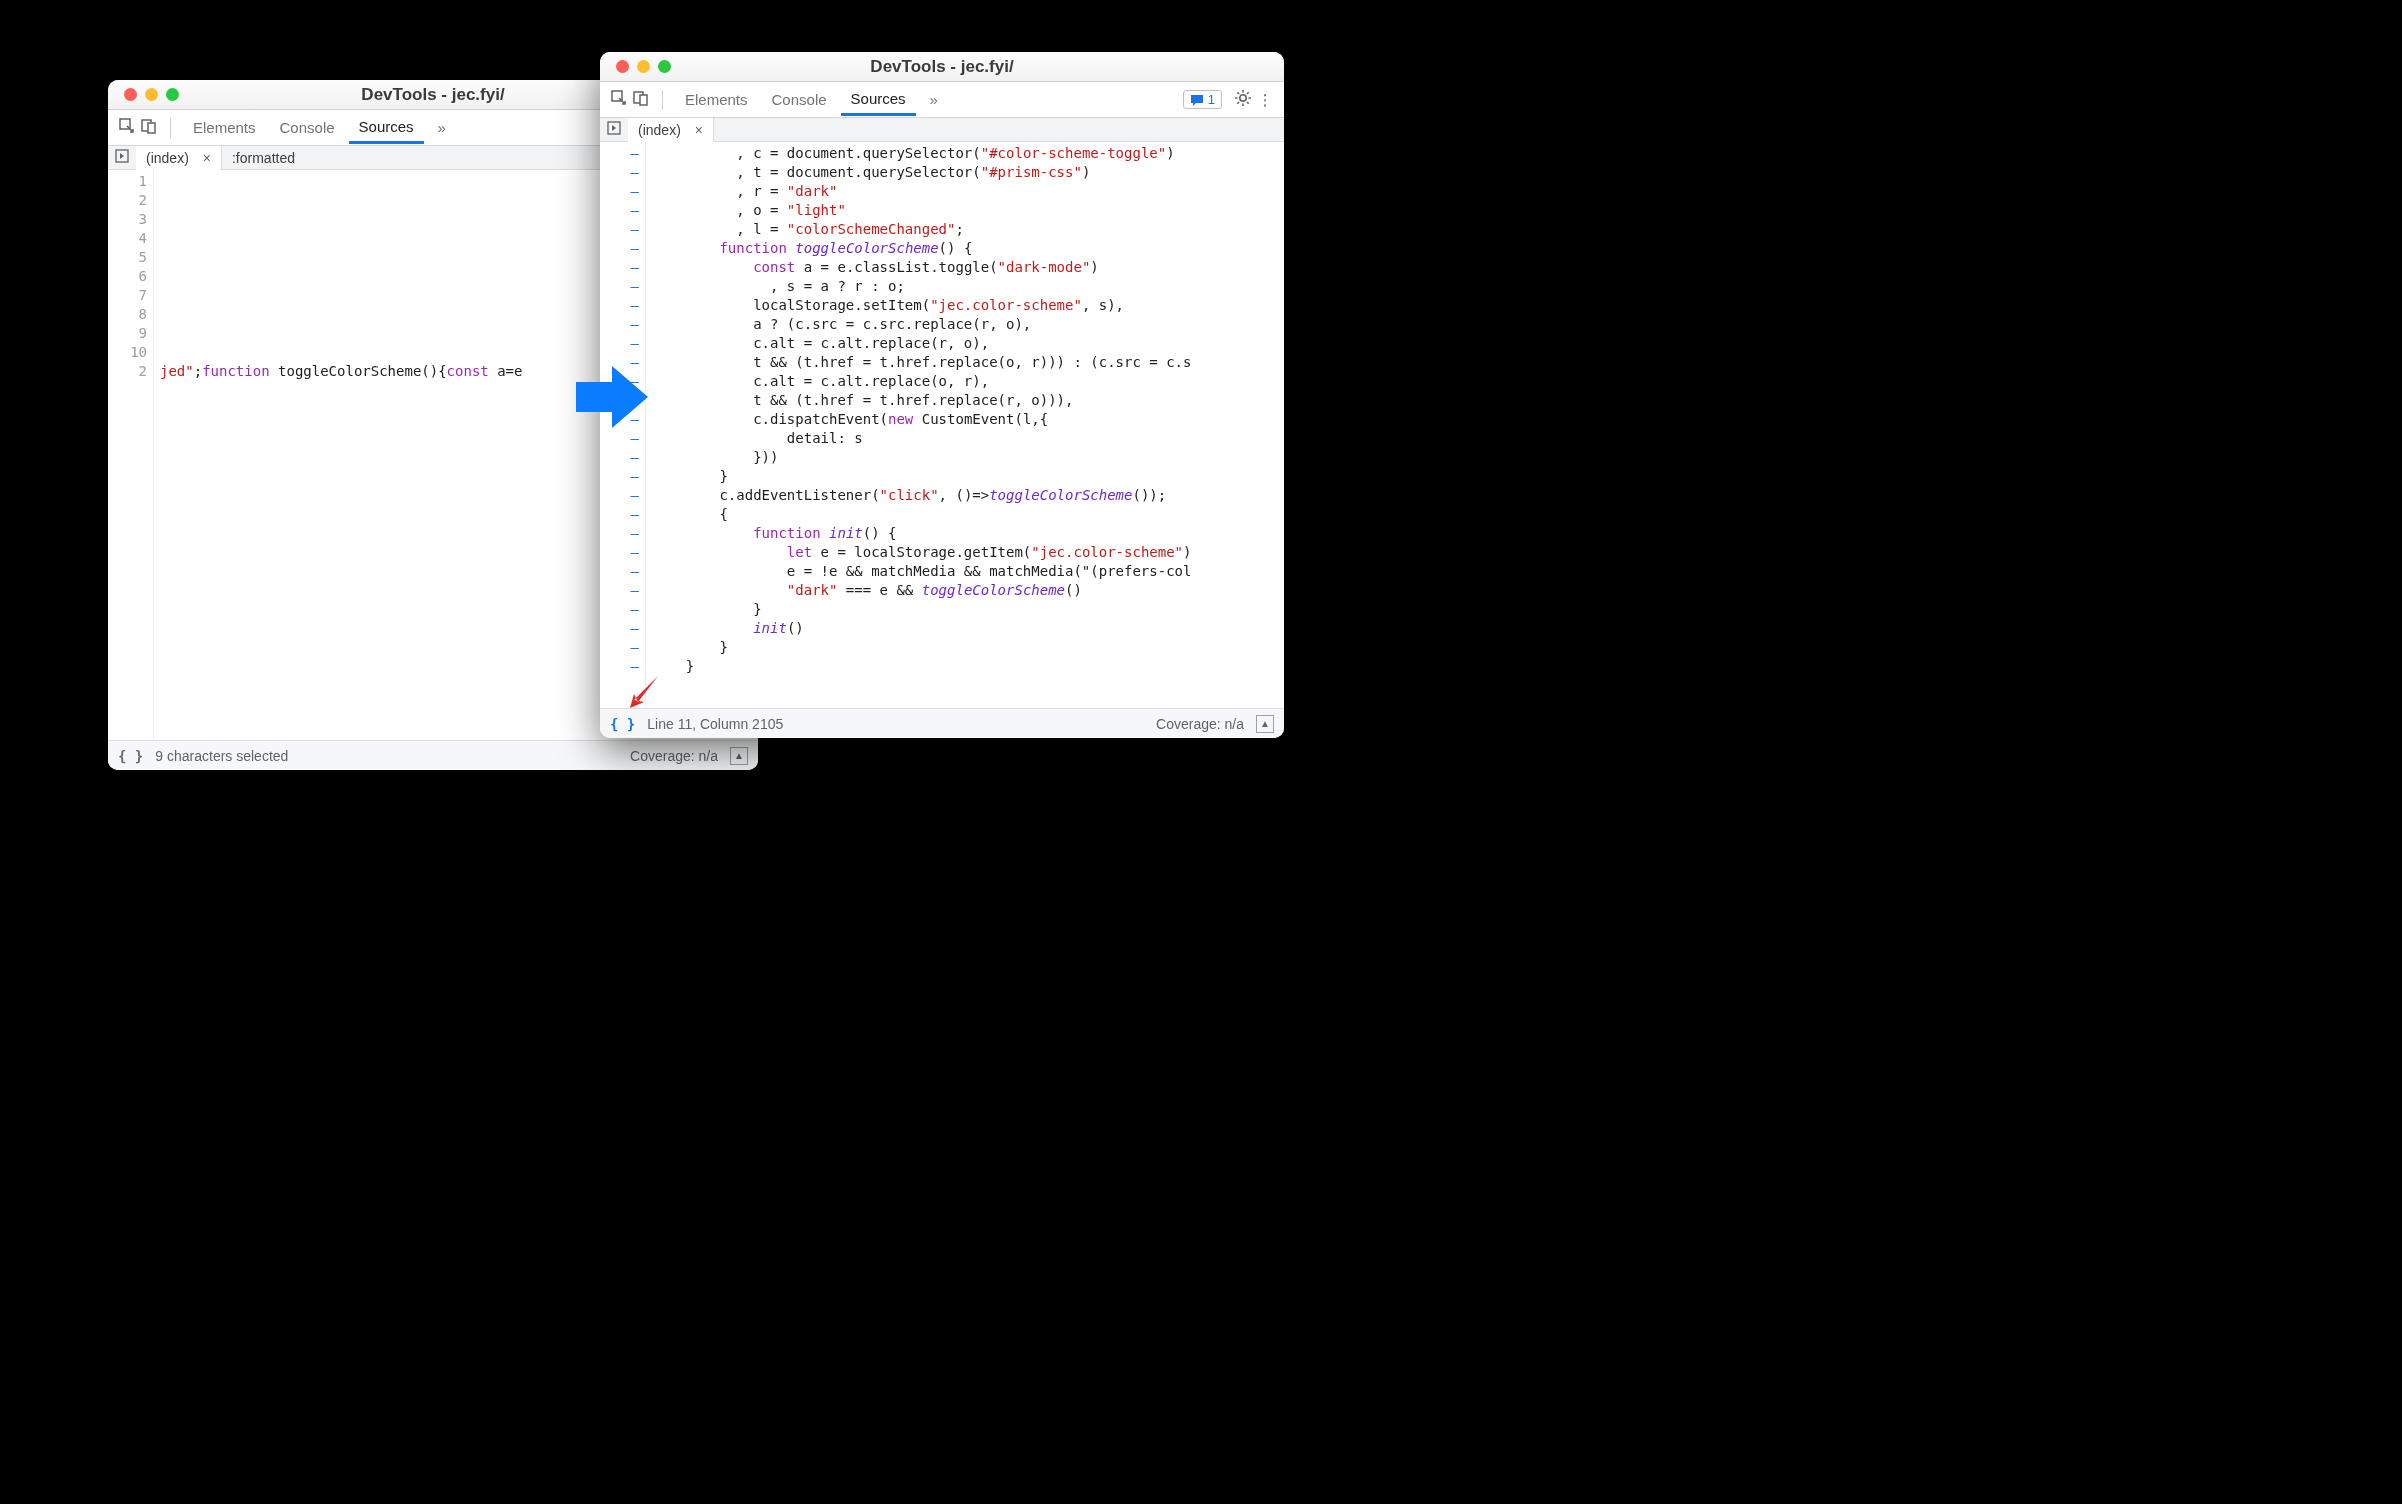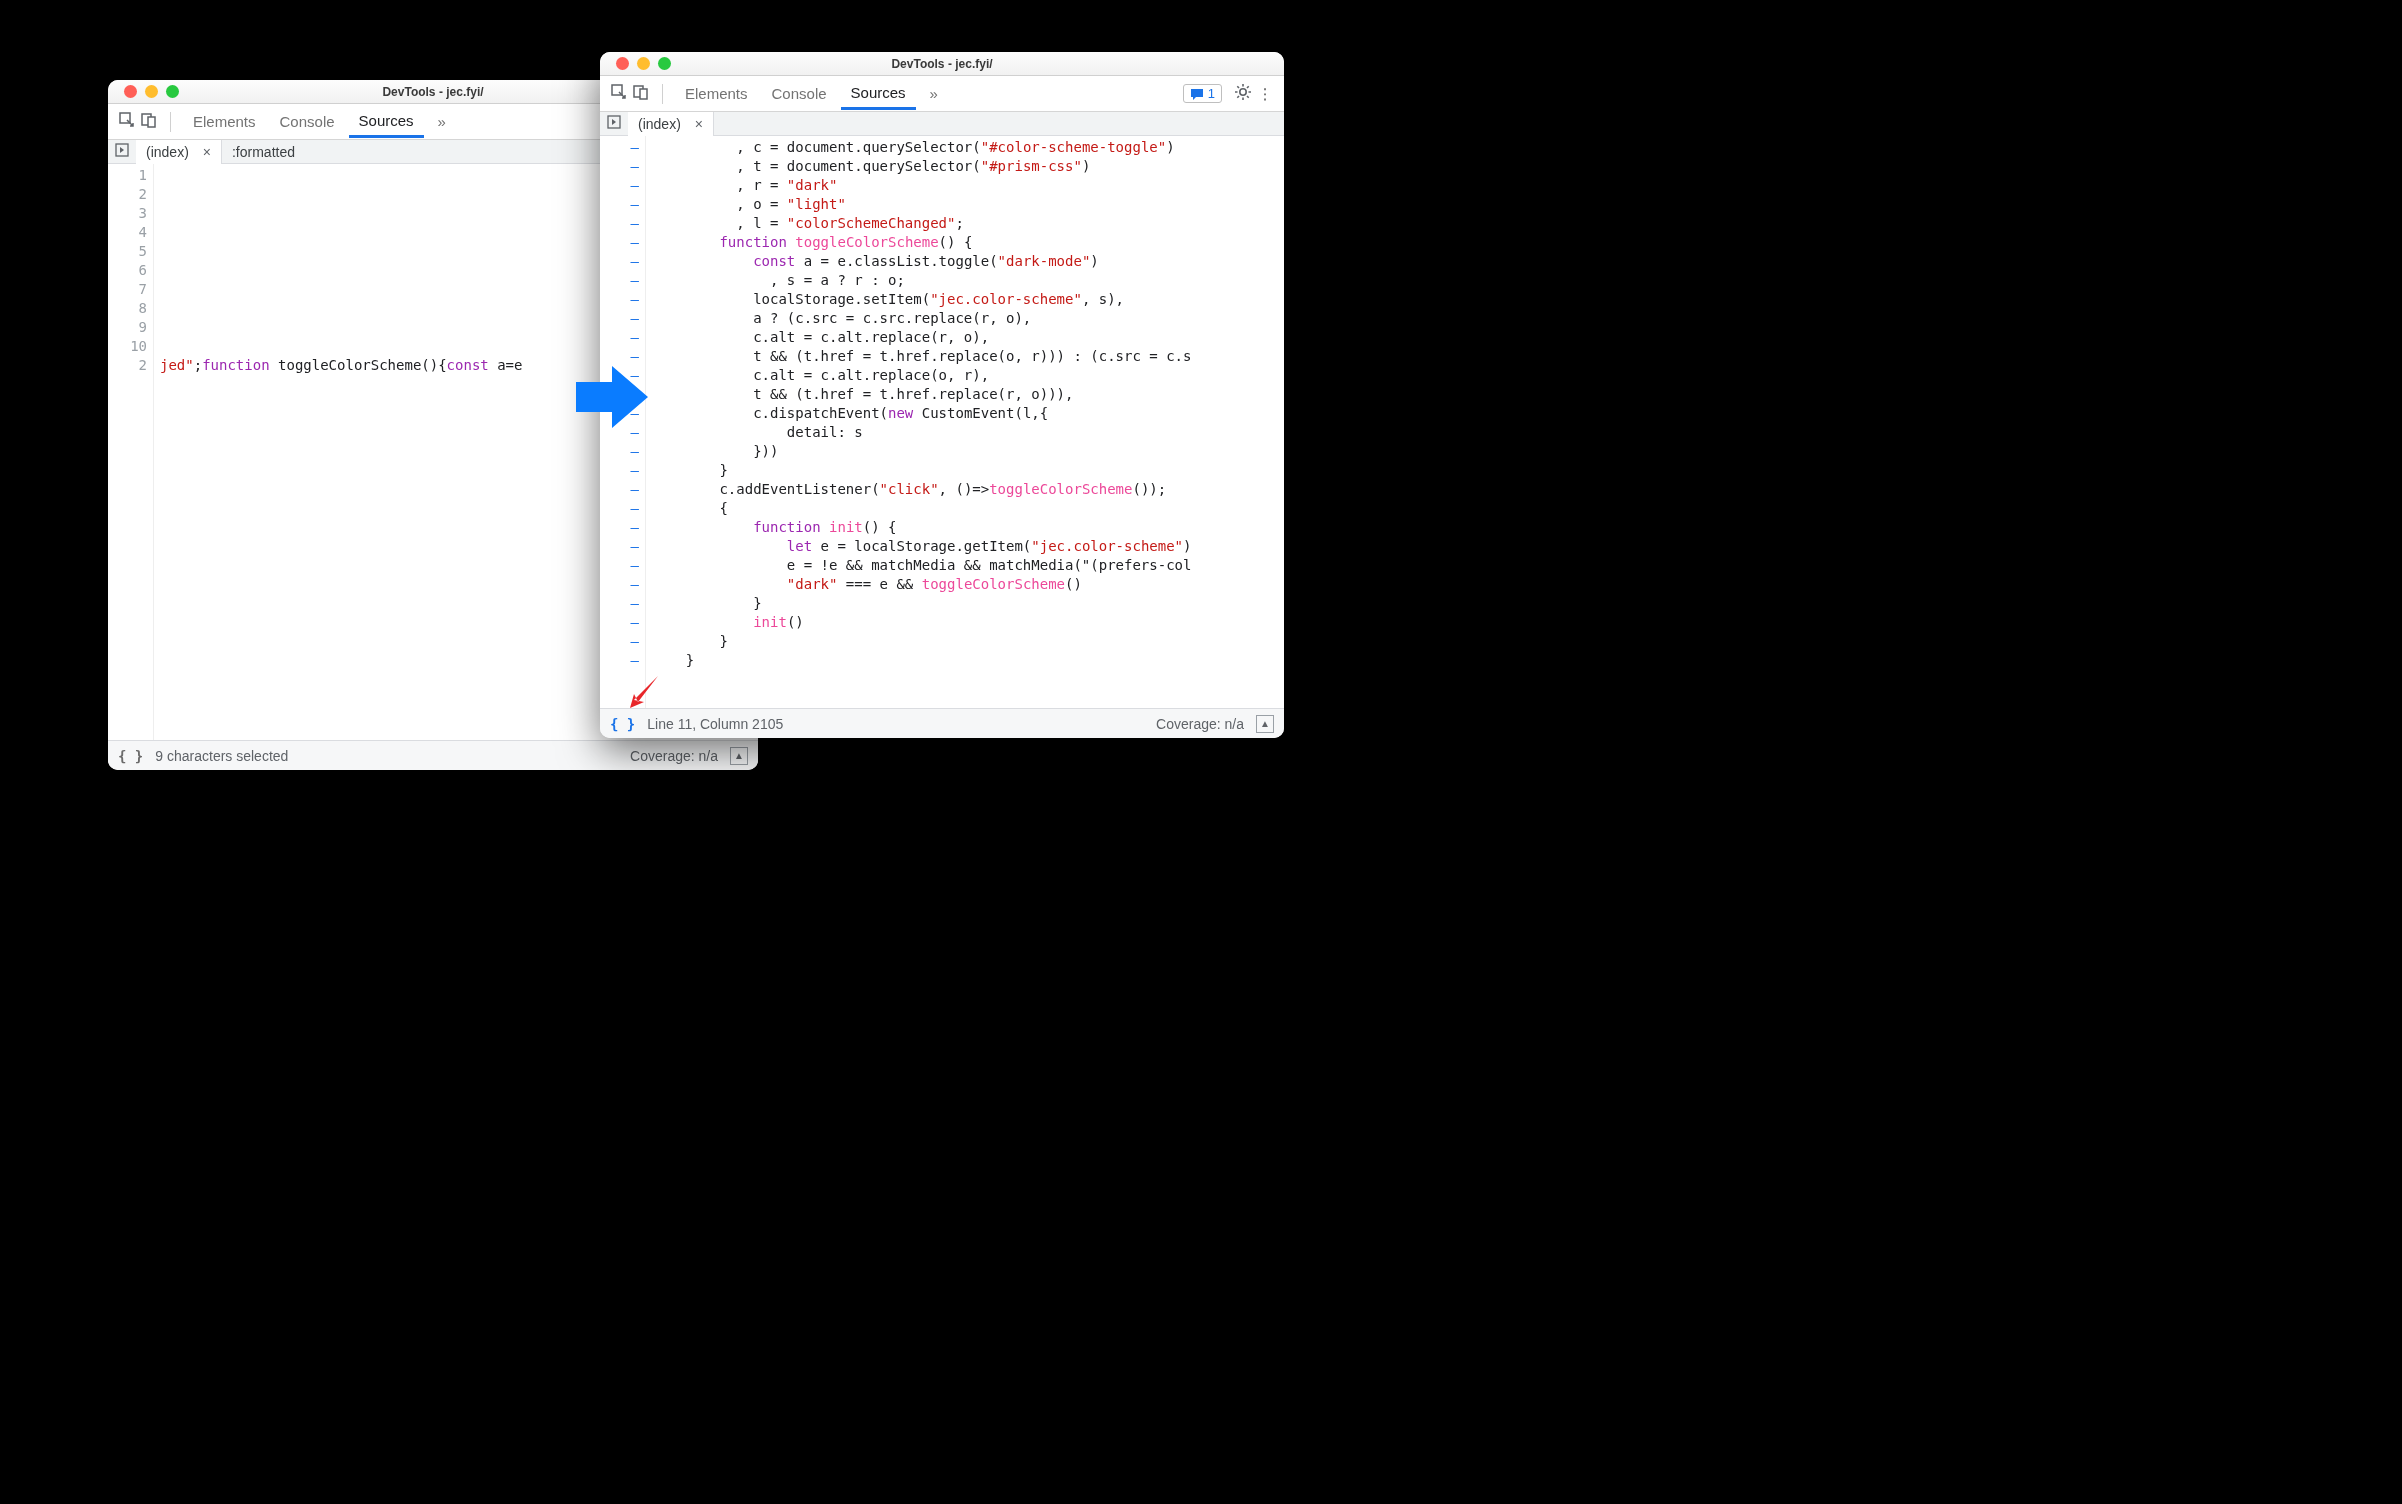--- a/index.html
+++ b/index.html
@@ -18,27 +18,27 @@
     border-radius: 10px;
     box-shadow: 0 12px 40px rgba(0,0,0,0.55);
     display: flex;
     flex-direction: column;
     overflow: hidden;
   }
   .w1 { left: 108px; top: 80px;  width: 650px; height: 690px; }
   .w2 { left: 600px; top: 52px;  width: 684px; height: 686px; }
 
   .titlebar {
-    height: 24px;
+    height: 30px;
     display: flex;
     align-items: center;
     padding: 0 16px;
     border-bottom: 1px solid #d0d0d0;
     background: linear-gradient(#fdfdfd,#f1f1f1);
-    font-size: 12px;
+    font-size: 17px;
     color: #3a3a3a;
     font-weight: 600;
     position: relative;
   }
   .traffic { display: flex; gap: 8px; }
   .dot { width: 13px; height: 13px; border-radius: 50%; }
   .dot.r { background:#ff5f57; } .dot.y { background:#ffbd2e; } .dot.g { background:#28c940; }
   .titlebar .ttxt { position:absolute; left:0; right:0; text-align:center; pointer-events:none; }
 
   .toolbar {
@@ -81,21 +81,21 @@
   }
   .gutter.dash { color:#1a73e8; }
   .code {
     flex:1; padding:2px 6px 0 6px;
     font-family: Menlo, Consolas, monospace; font-size:14px;
     line-height:19px; white-space:pre; overflow:hidden;
     color:#202124;
   }
   .kw  { color:#9c27b0; }
   .str { color:#c41a16; }
-  .fn  { color:#ec4899; }
+  .fn  { color:#6d28d9; font-style:italic; }
 
   .statusbar {
     height: 30px;
     display:flex;
     align-items:center;
     padding:0 10px;
     border-top:1px solid #dadce0;
     background:#f6f7f8;
     font-size:14px;
     color:#5f6368;

